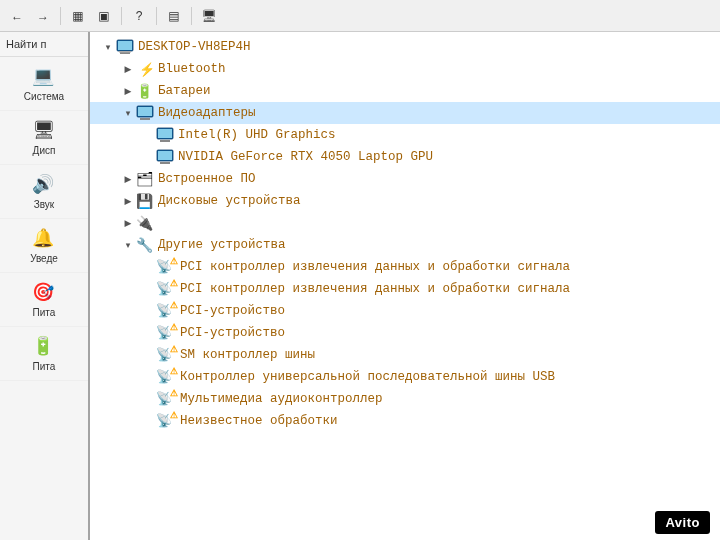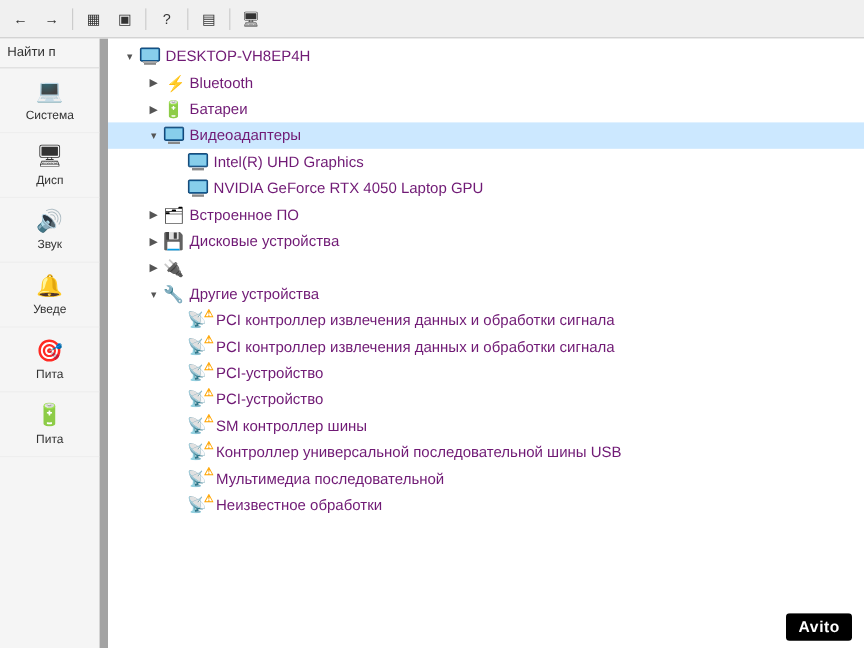--- a/index.html
+++ b/index.html
@@ -41,21 +41,21 @@
     .main {
       display: flex;
       flex: 1;
       overflow: hidden;
     }
 
     
     .sidebar {
       width: 90px;
       background: #f5f5f5;
-      border-right: 7px solid #a3a3a3;
+      border-right: 2px solid #a3a3a3;
       display: flex;
       flex-direction: column;
       overflow: hidden;
       justify-content: center;
     }
     .sidebar-search {
       padding: 6px;
       font-size: 11px;
       color: #333;
       border-bottom: 1px solid #ddd;
@@ -105,21 +105,21 @@
     .item-icon {
       width: 18px;
       height: 18px;
       display: inline-flex;
       align-items: center;
       justify-content: center;
       margin-right: 4px;
       flex-shrink: 0;
       font-size: 14px;
     }
-    .item-label { font-size: 12.5px; color: #701a75; }
+    .item-label { font-size: 12.5px; color: #a16207; font-family: Liberation Mono, monospace; }
 
     
     .indent-1 { padding-left: 10px; }
     .indent-2 { padding-left: 30px; }
     .indent-3 { padding-left: 50px; }
 
     
     .avito-badge {
       position: fixed;
       bottom: 6px;
@@ -327,21 +327,21 @@
         <span style="font-size:13px;">📡</span><span style="position:absolute;top:-2px;right:-2px;font-size:9px;color:#ffa500;font-weight:bold;">⚠</span>
       </span>
       <span class="item-label">Контроллер универсальной последовательной шины USB</span>
     </div>
 
     <div class="tree-item indent-3">
       <span class="expand-placeholder"></span>
       <span class="item-icon" style="position:relative;display:inline-block;width:20px;height:18px;">
         <span style="font-size:13px;">📡</span><span style="position:absolute;top:-2px;right:-2px;font-size:9px;color:#ffa500;font-weight:bold;">⚠</span>
       </span>
-      <span class="item-label">Мультимедиа последовательной</span>
+      <span class="item-label">Мультимедиа аудиоконтроллер</span>
     </div>
 
     <div class="tree-item indent-3">
       <span class="expand-placeholder"></span>
       <span class="item-icon" style="position:relative;display:inline-block;width:20px;height:18px;">
         <span style="font-size:13px;">📡</span><span style="position:absolute;top:-2px;right:-2px;font-size:9px;color:#ffa500;font-weight:bold;">⚠</span>
       </span>
       <span class="item-label">Неизвестное обработки</span>
     </div>
 

